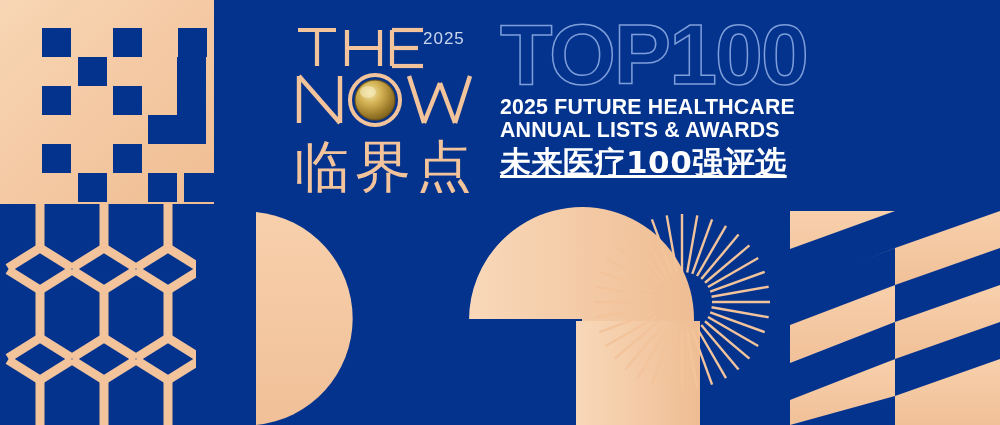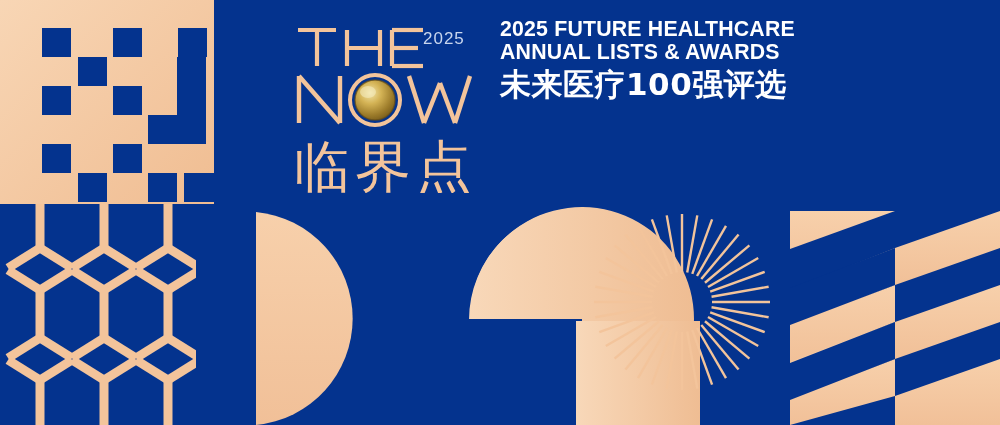--- a/index.html
+++ b/index.html
@@ -27,20 +27,21 @@
     color:#ffffff;font-weight:bold;letter-spacing:0.2px;
     font-size:21.5px;line-height:22.5px;white-space:nowrap;
     font-family:"Liberation Sans",sans-serif;
     transform:scaleX(0.99);transform-origin:left center;
   }
   #en1{margin-top:0px;}
   #cn-line{
     color:#ffffff;font-weight:bold;font-size:31px;line-height:36px;
     letter-spacing:0.5px;white-space:nowrap;margin-top:3px;
     font-family:"DejaVu Sans","Liberation Sans",sans-serif;
+    text-decoration:underline;
   }
 </style>
 </head>
 <body>
 
 <div id="banner">
 
   <svg class="layer svglayer" width="1000" height="425" viewBox="0 0 1000 425">
     <defs>
       <linearGradient id="gpeach" x1="0" y1="0" x2="1" y2="1">
@@ -255,18 +256,23 @@
         <circle cx="83" cy="82" r="20" fill="url(#orbg)"></circle>
         <ellipse cx="76" cy="74" rx="8" ry="6" fill="#f6efc4" opacity="0.55"></ellipse>
         <circle cx="83" cy="82" r="20" fill="none" stroke="#6a4f14" stroke-width="1.4" opacity="0.7"></circle>
       </g>
 
       <text x="2" y="168" fill="#f3c49b" font-size="56" font-weight="400" font-family="DejaVu Sans, Liberation Sans, sans-serif" letter-spacing="5">临界点</text>
     </svg>
   </div>
 
   <div id="title-block">
+    <div id="top100-wrap">
+      <svg class="top100-svg" width="345" height="80" viewBox="0 0 345 80">
+        <text x="0" y="66" fill="none" stroke="#7e9ed9" stroke-width="1.5" font-size="86" font-weight="bold" letter-spacing="-2" font-family="Liberation Sans, sans-serif">TOP100</text>
+      </svg>
+    </div>
     <div class="en-line" id="en1">2025 FUTURE HEALTHCARE</div>
     <div class="en-line" id="en2">ANNUAL LISTS &amp; AWARDS</div>
     <div id="cn-line">未来医疗100强评选</div>
   </div>
 
 </div>
 
 </body></html>

